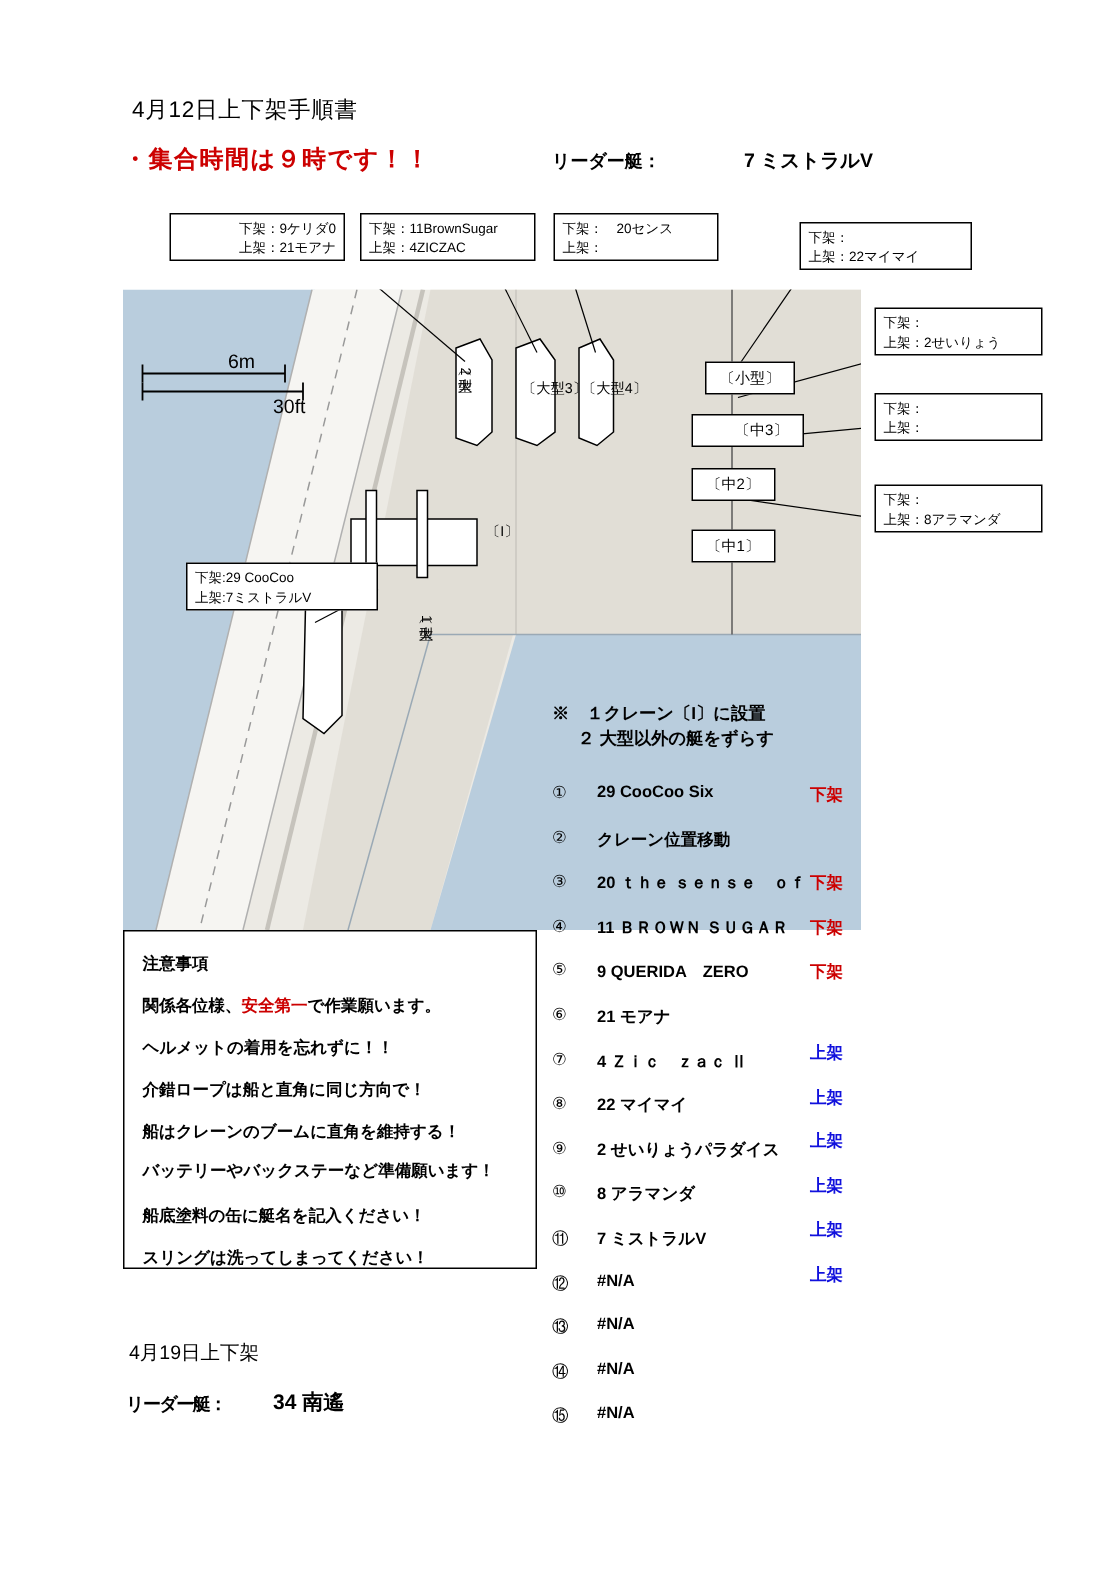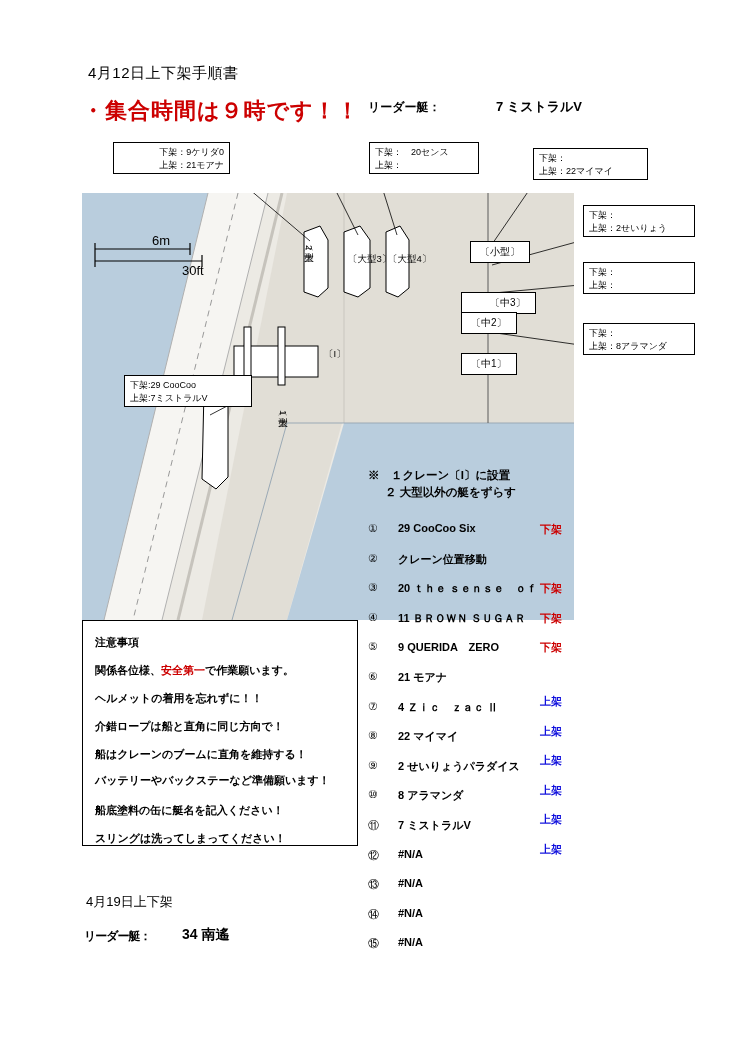--- a/index.html
+++ b/index.html
@@ -23,21 +23,21 @@
   .abs { position: absolute; }
 
   
   #doc-title {
     left: 88px; top: 64px;
     font-size: 15px;
     letter-spacing: 0.5px;
   }
   #assembly-notice {
     left: 82px; top: 96px;
-    font-size: 22px;
+    font-size: 16px;
     font-weight: bold;
     color: #cc0000;
     letter-spacing: 1px;
   }
   #leader-label {
     left: 368px; top: 99px;
     font-size: 12px;
     font-weight: bold;
   }
   #leader-value {
@@ -196,41 +196,43 @@
       <line x1="452" y1="-10" x2="404" y2="60" stroke="#000" stroke-width="0.8"></line>
       <line x1="498" y1="48" x2="410" y2="72" stroke="#000" stroke-width="0.8"></line>
       <line x1="498" y1="92" x2="412" y2="100" stroke="#000" stroke-width="0.8"></line>
       <line x1="498" y1="152" x2="414" y2="140" stroke="#000" stroke-width="0.8"></line>
       <line x1="170" y1="200" x2="128" y2="222" stroke="#000" stroke-width="0.8"></line>
     </svg>
   </div>
 
   <div class="abs callout" style="left:113px; top:142px; width:117px; height:32px;text-align:right;">下架：9ケリダ0
 上架：21モアナ</div>
+  <div class="abs callout" style="left:240px; top:142px; width:117px; height:32px;">下架：11BrownSugar
+上架：4ZICZAC</div>
   <div class="abs callout" style="left:369px; top:142px; width:110px; height:32px;">下架：　20センス
 上架：</div>
   <div class="abs callout" style="left:533px; top:148px; width:115px; height:32px;">下架：
 上架：22マイマイ</div>
   <div class="abs callout" style="left:583px; top:205px; width:112px; height:32px;">下架：
 上架：2せいりょう</div>
   <div class="abs callout" style="left:583px; top:262px; width:112px; height:32px;">下架：
 上架：</div>
   <div class="abs callout" style="left:583px; top:323px; width:112px; height:32px;">下架：
 上架：8アラマンダ</div>
   <div class="abs callout" style="left:124px; top:375px; width:128px; height:32px;">下架:29  CooCoo
 上架:7ミストラルV</div>
 
   <div class="abs berth-label" style="left:302px; top:245px; writing-mode:vertical-rl;">〔大型2〕</div>
   <div class="abs berth-label" style="left:348px; top:253px;">〔大型3〕</div>
   <div class="abs berth-label" style="left:388px; top:253px;">〔大型4〕</div>
   <div class="abs berth-label" style="left:276px; top:410px; writing-mode:vertical-rl;">〔大型1〕</div>
   <div class="abs berth-label" style="left:324px; top:348px;">〔I〕</div>
 
   <div class="abs berth-box" style="left:470px; top:241px;">〔小型〕</div>
-  <div class="abs berth-box" style="left:461px; top:292px;padding-left:28px;">〔中3〕</div>
+  <div class="abs berth-box" style="left:461px; top:276px;padding-left:28px;">〔中3〕</div>
   <div class="abs berth-box" style="left:461px; top:312px;">〔中2〕</div>
   <div class="abs berth-box" style="left:461px; top:353px;">〔中1〕</div>
 
   <div class="abs scale-text" style="left:152px; top:233px;">6m</div>
   <div class="abs scale-text" style="left:182px; top:263px;">30ft</div>
 
   <div class="abs" id="proc-header1">※　１クレーン〔I〕に設置</div>
   <div class="abs" id="proc-header2">２ 大型以外の艇をずらす</div>
 
   <div class="abs" id="procedure-list" style="left:368px; top:522px; width:330px;">

